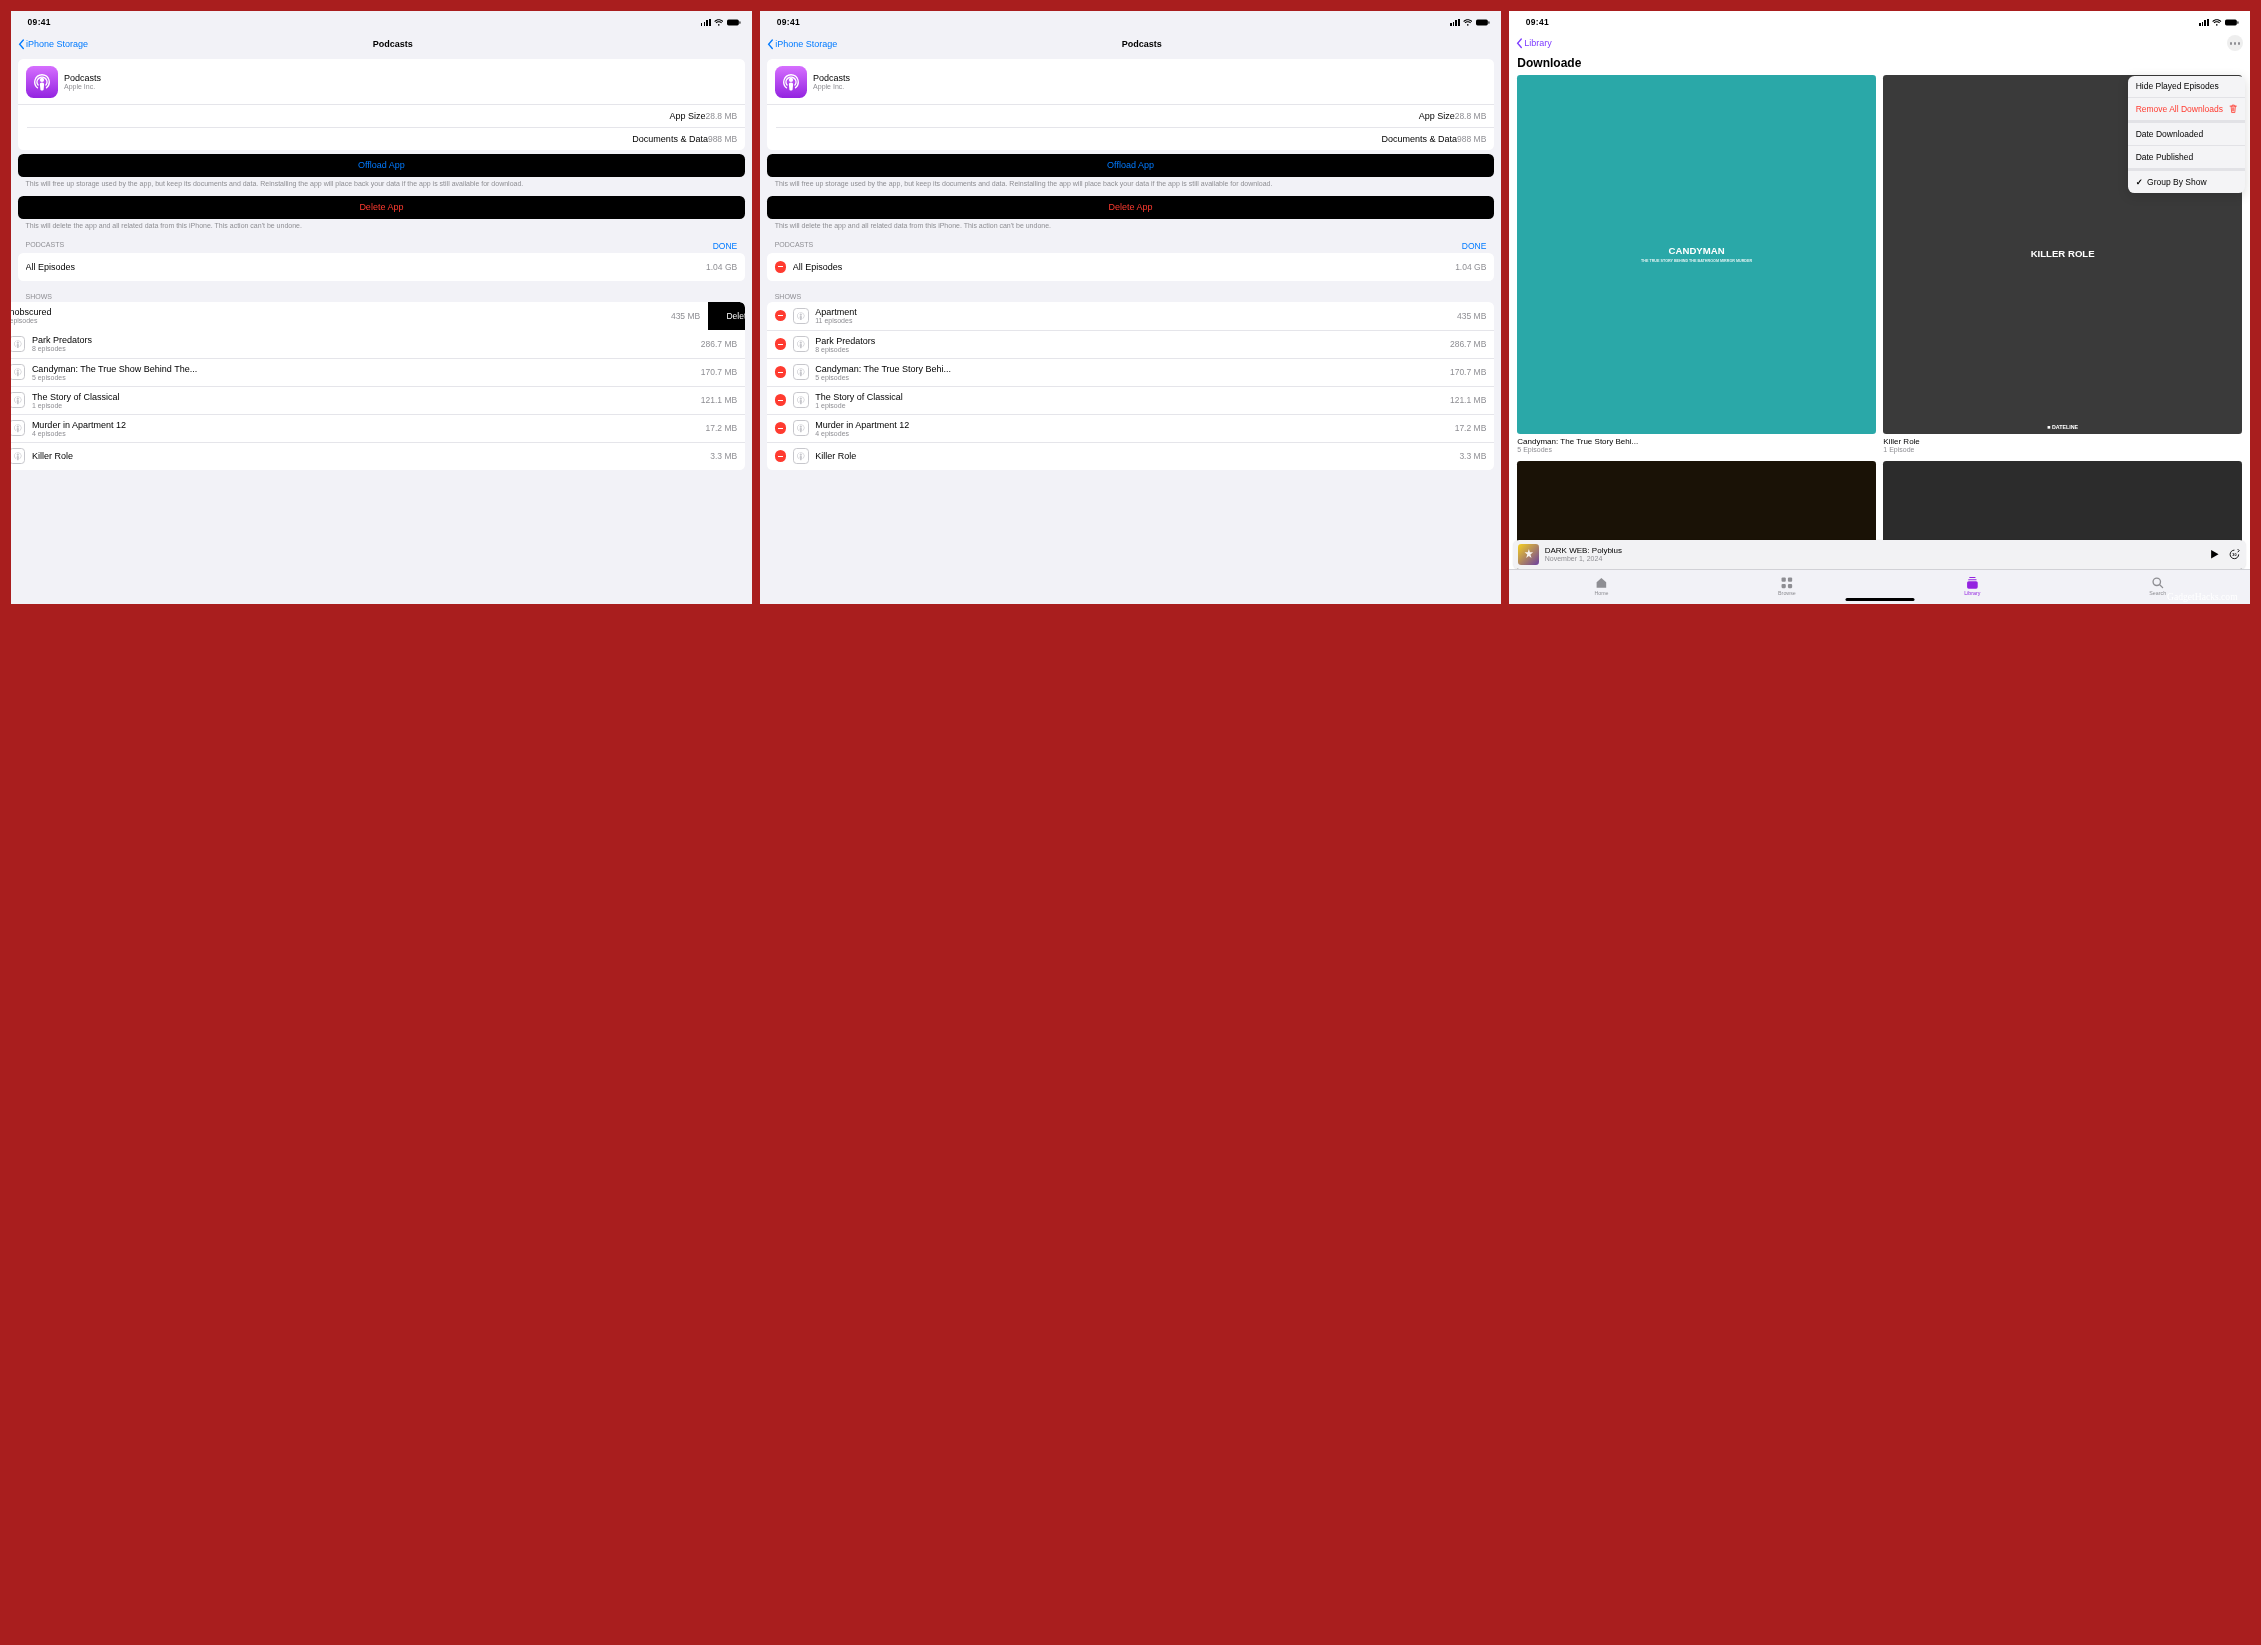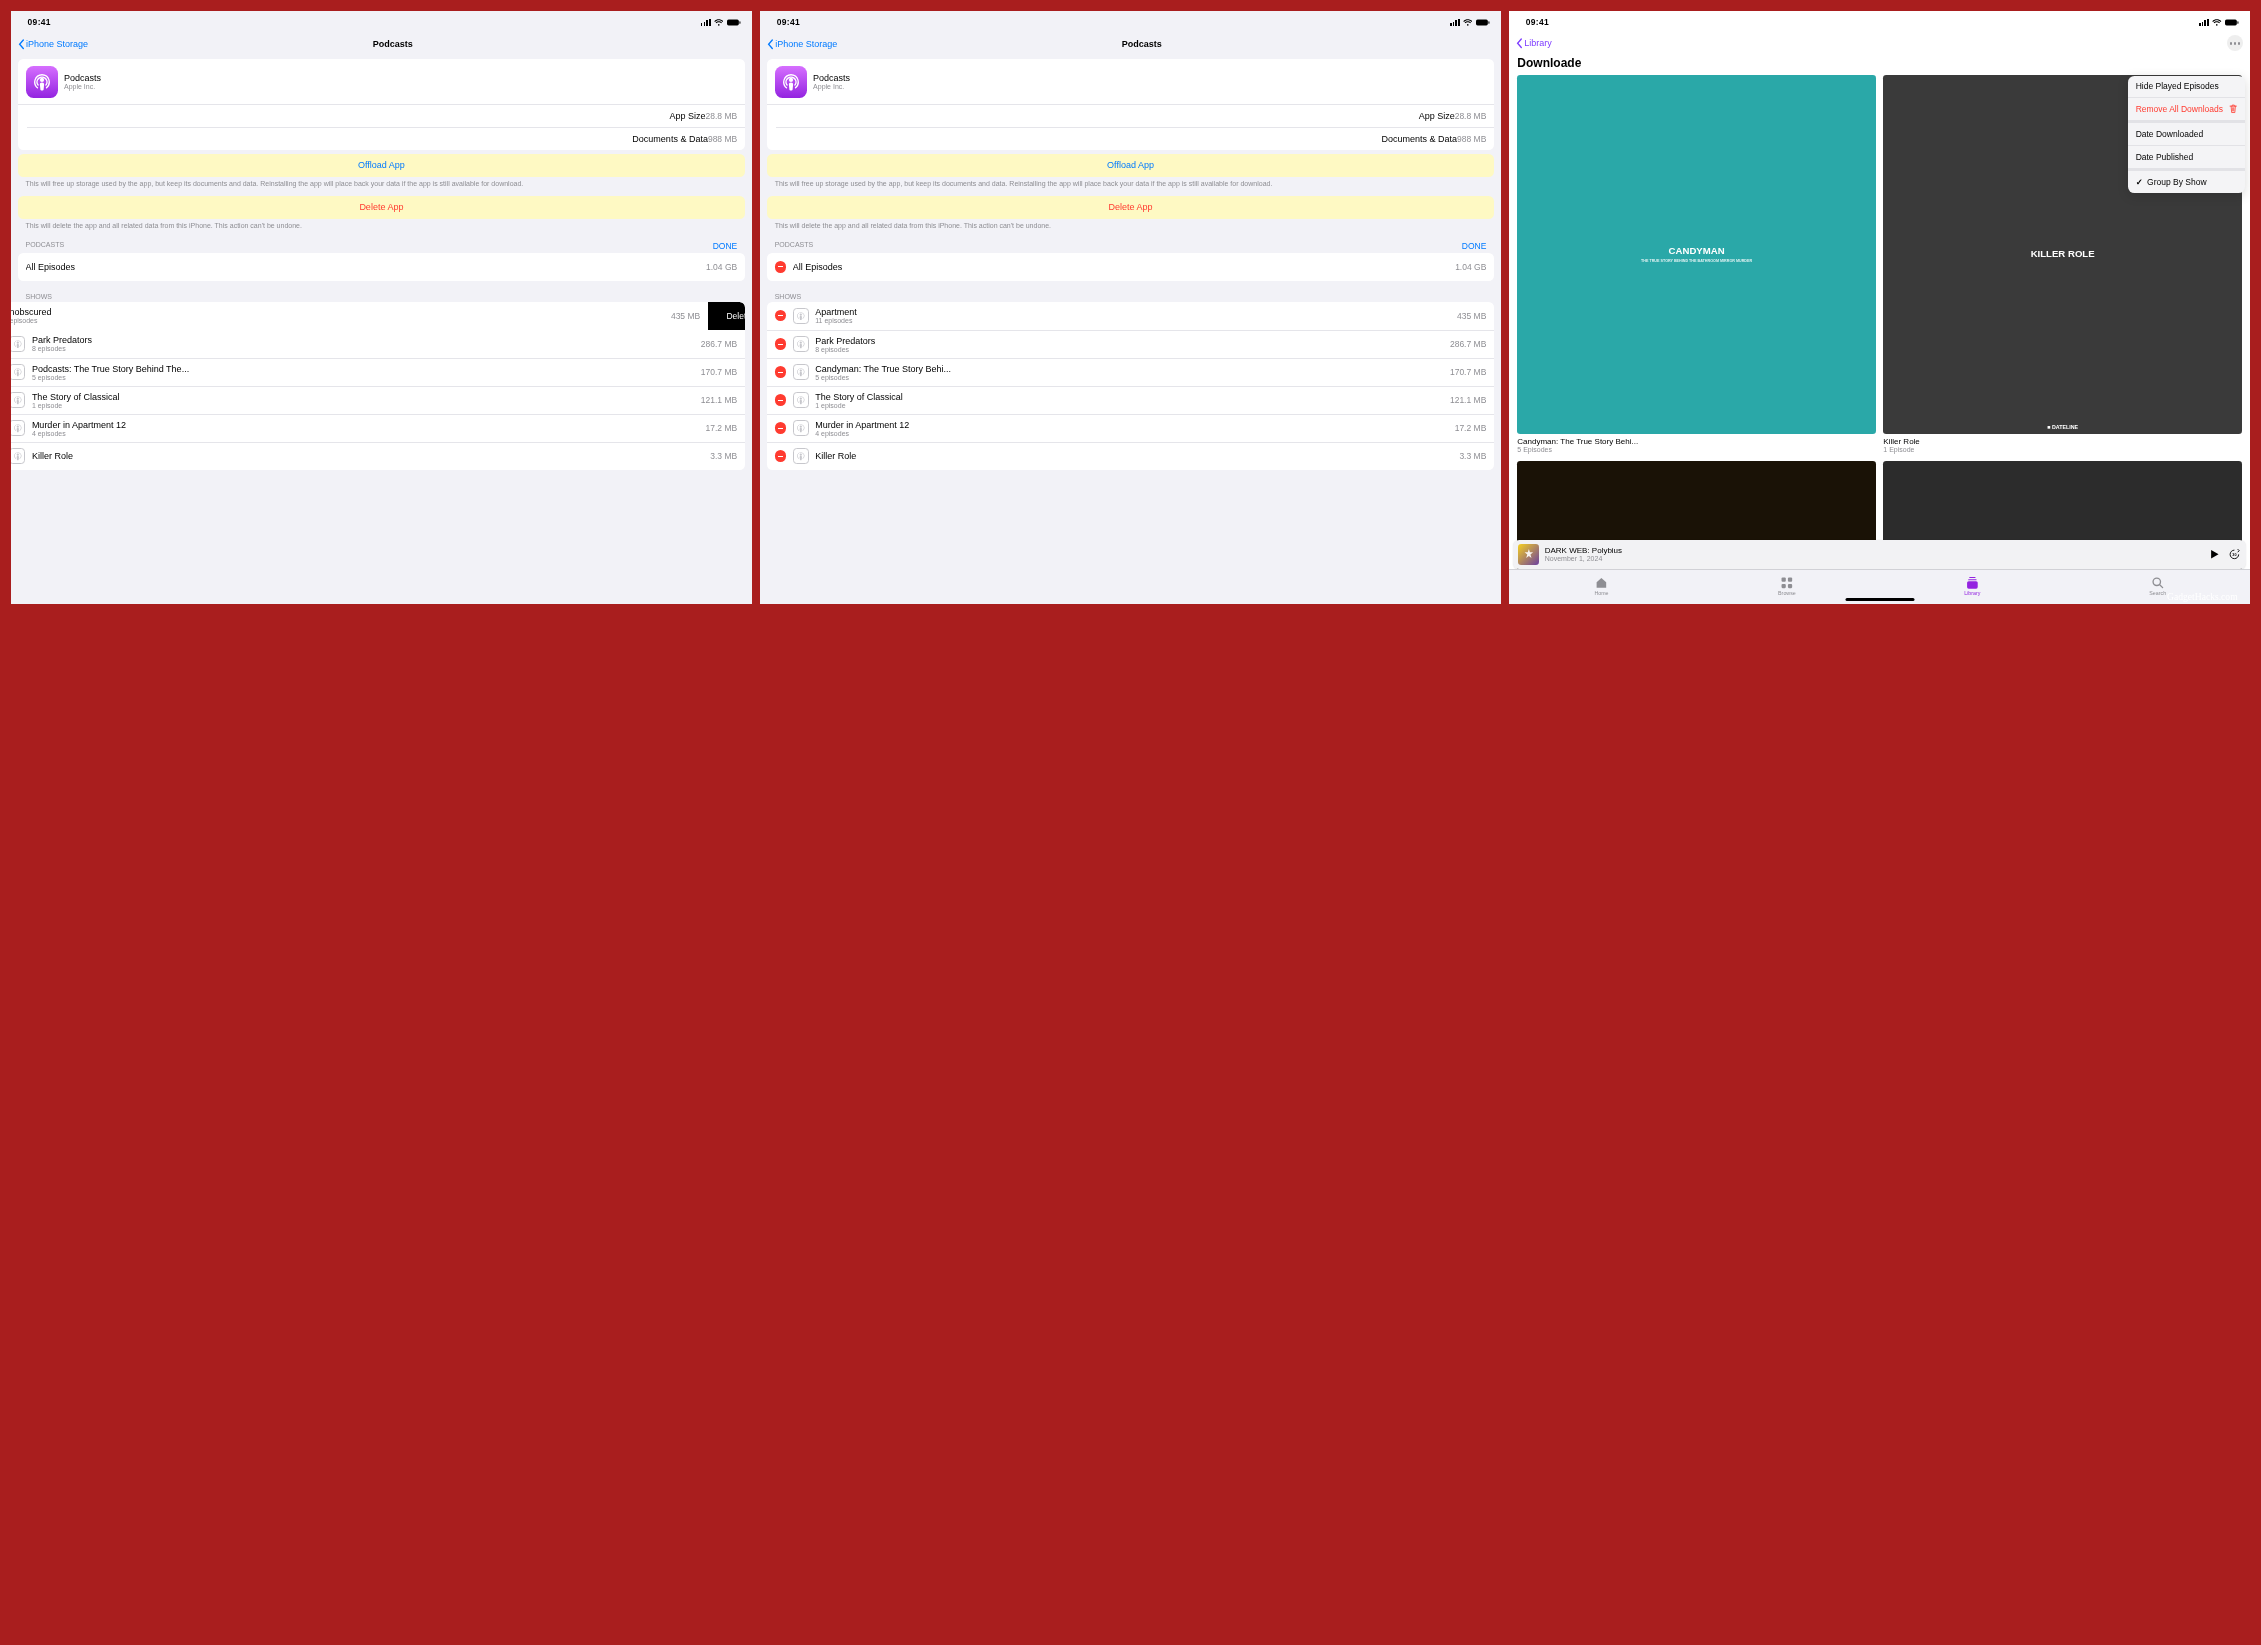--- a/index.html
+++ b/index.html
@@ -51,21 +51,21 @@
   border-radius:7.5px; display:flex; align-items:center; justify-content:center; margin-right:6.4px;
 }
 .app-icon svg{ color:#fff;}
 .app-name{ font-size:9px;}
 .app-sub{ font-size:7px; color:#8e8e93;}
 .kv-row{
   display:flex; justify-content:flex-end; padding:5.9px 7.5px; font-size:9px;margin-left:9px;
 }
 .kv-row:not(:last-child){ border-bottom:0.5px solid #e5e5ea;}
 .kv-row .v{ color:#8e8e93; font-size:8.5px;}
-.btncard{ background:#fef9c3; margin:4.3px 7.5px 2.1px; border-radius:5.3px; text-align:center; padding:6.4px; font-size:9px;}
+.btncard{ background:#000000; margin:4.3px 7.5px 2.1px; border-radius:5.3px; text-align:center; padding:6.4px; font-size:9px;}
 .btncard.blue{ color:#007aff;}
 .btncard.red{ color:#ff3b30;}
 .help{ font-size:7px; color:#8e8e93; margin:2.1px 15px 7.5px; line-height:1.35;}
 
 .section-label{
   display:flex; justify-content:space-between; padding:3.2px 15px 2.1px; font-size:7px; color:#8e8e93; text-transform:uppercase;
 }
 .section-label .act{ color:#007aff; text-transform:none; font-size:8.5px;}
 
 .listcard{ background:#fff; margin:0 7.5px 8.5px; border-radius:5.3px; overflow:hidden;}
@@ -253,21 +253,21 @@
             </div>
             <div class="lrow">
               <div class="picon">
                 <svg width="9.6" height="9.6" viewBox="0 0 34 34">
                   <circle cx="17" cy="13" r="4" fill="#c7c7cc"></circle>
                   <path d="M17 18c-3 0-4 1.5-4 4l1 9c.1 1 .9 2 3 2s2.9-1 3-2l1-9c0-2.5-1-4-4-4z" fill="#c7c7cc"></path>
                   <path d="M17 4a13 13 0 00-7 24l.7-2A11 11 0 1128 17a11 11 0 01-4.7 9l.7 2A13 13 0 0017 4z" fill="#c7c7cc"></path>
                 </svg>
               </div>
               <div class="lmain">
-                <div class="t">Podcasts: The True Story Behind The...</div>
+                <div class="t">Candyman: The True Show Behind The...</div>
                 <div class="s">5 episodes</div>
               </div>
               <div class="lsize">170.7 MB</div>
             </div>
             <div class="lrow">
               <div class="picon">
                 <svg width="9.6" height="9.6" viewBox="0 0 34 34">
                   <circle cx="17" cy="13" r="4" fill="#c7c7cc"></circle>
                   <path d="M17 18c-3 0-4 1.5-4 4l1 9c.1 1 .9 2 3 2s2.9-1 3-2l1-9c0-2.5-1-4-4-4z" fill="#c7c7cc"></path>
                   <path d="M17 4a13 13 0 00-7 24l.7-2A11 11 0 1128 17a11 11 0 01-4.7 9l.7 2A13 13 0 0017 4z" fill="#c7c7cc"></path>

